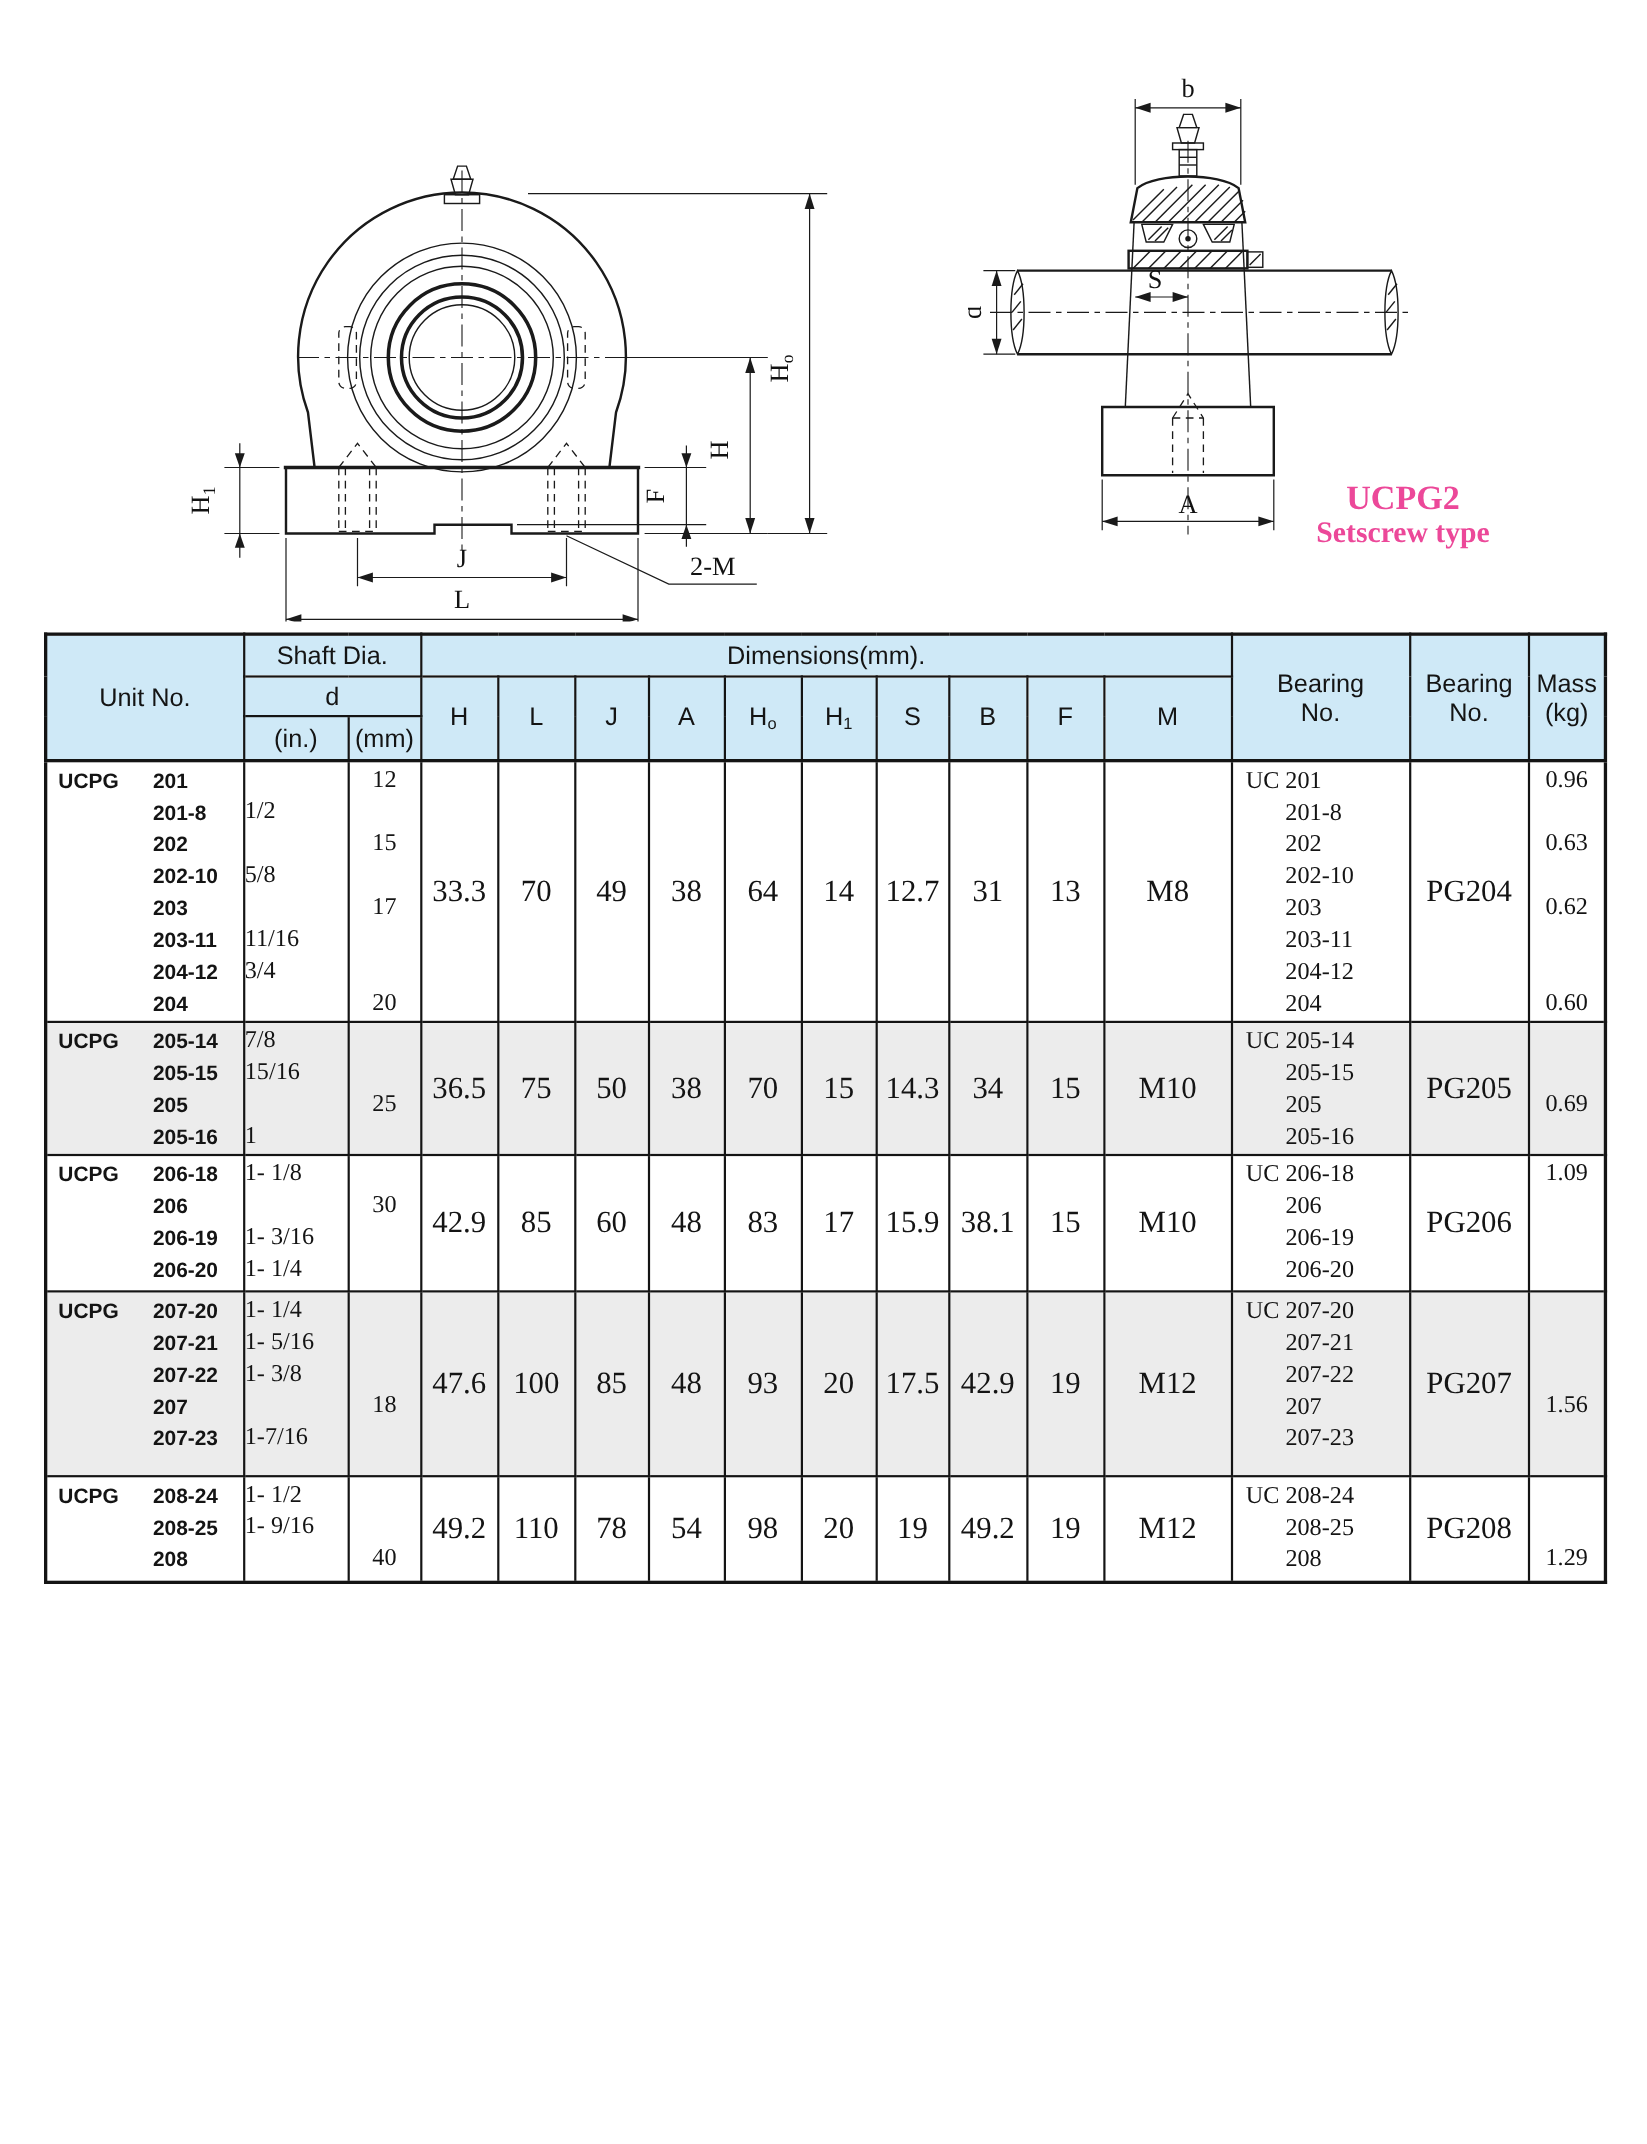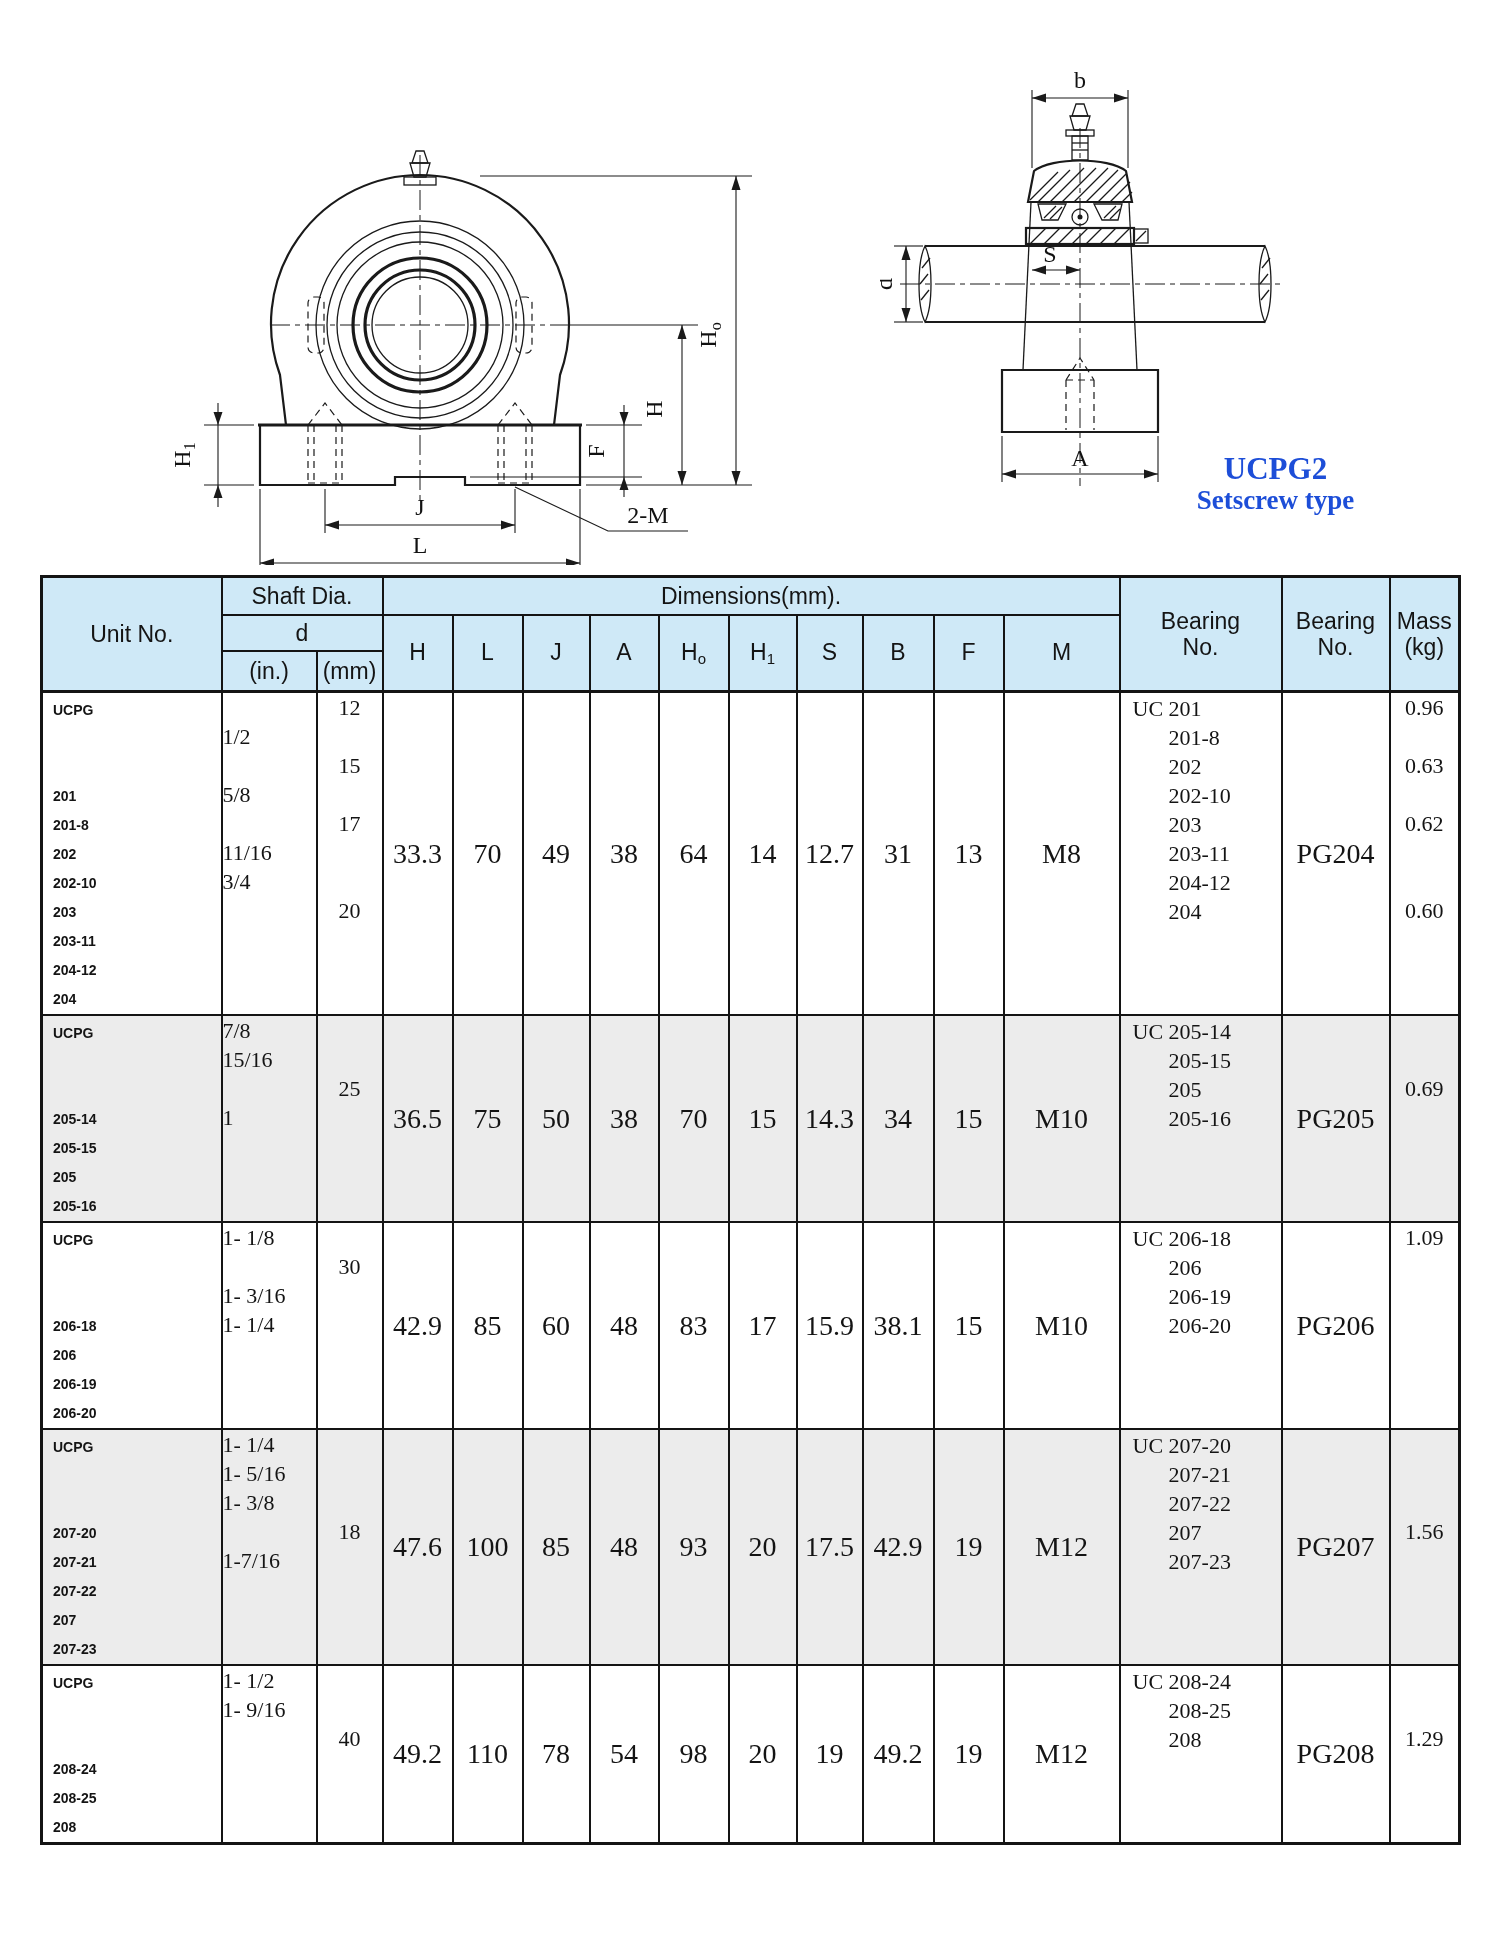--- a/index.html
+++ b/index.html
@@ -14,22 +14,22 @@
   svg .ln{stroke:#1a1a1a;fill:none;stroke-width:1.3;}
   svg .ln2{stroke:#1a1a1a;fill:none;stroke-width:2.2;}
   svg .ln3{stroke:#1a1a1a;fill:none;stroke-width:3.2;}
   svg .dash{stroke:#1a1a1a;fill:none;stroke-width:1.2;stroke-dasharray:7 5;}
   svg .cl{stroke:#1a1a1a;fill:none;stroke-width:1;stroke-dasharray:20 5 5 5;}
   svg .dim{stroke:#1a1a1a;fill:none;stroke-width:1.1;}
   svg .ah{fill:#1a1a1a;stroke:none;}
   svg .dimtxt{font-family:"Liberation Serif",serif;font-size:24px;fill:#111;}
   svg .subt{font-size:16px;}
   
-  .caption{position:absolute;left:1178px;top:452px;width:195px;text-align:center;
-    color:#1d4ed8;font-family:"Liberation Serif",serif;font-weight:bold;}
+  .caption{position:absolute;left:1178px;top:436px;width:195px;text-align:center;
+    color:#ec4899;font-family:"Liberation Serif",serif;font-weight:bold;}
   .cap1{font-size:31px;line-height:34px;}
   .cap2{font-size:27px;line-height:29px;}
   
   #spec-table{
     position:absolute;left:40px;top:575px;width:1418px;
     border-collapse:collapse;table-layout:fixed;
     border:3px solid #141414;
   }
   #spec-table th,#spec-table td{border:2px solid #141414;padding:0;overflow:hidden;}
   #spec-table thead th{
@@ -50,21 +50,21 @@
     white-space:pre-line;vertical-align:top;padding-top:3px;
     font-family:"Liberation Serif",serif;font-size:22px;line-height:29px;
   }
   .cell-mm,.cell-mass{text-align:center;}
   .cell-in{text-align:left;padding-left:16px;}
   .dimv{font-family:"Liberation Serif",serif;font-size:28px;text-align:center;vertical-align:middle;}
   .cell-unit,.cell-bearing{vertical-align:top;}
   .split{display:flex;align-items:flex-start;}
   .cell-unit .split{
     padding:3px 0 0 10px;font-family:"Liberation Sans",sans-serif;
-    font-weight:bold;font-size:14px;line-height:29px;flex-direction:column;
+    font-weight:bold;font-size:19px;line-height:29px;
   }
   .cell-unit .pfx{flex:0 0 86px;white-space:pre;}
   .cell-bearing .split{
     padding:1px 0 0 12px;font-family:"Liberation Serif",serif;
     font-size:22px;line-height:29px;
   }
   .cell-bearing .pfx{flex:0 0 36px;white-space:pre;}
   .lines{white-space:pre-line;}
 </style>
 </head>

